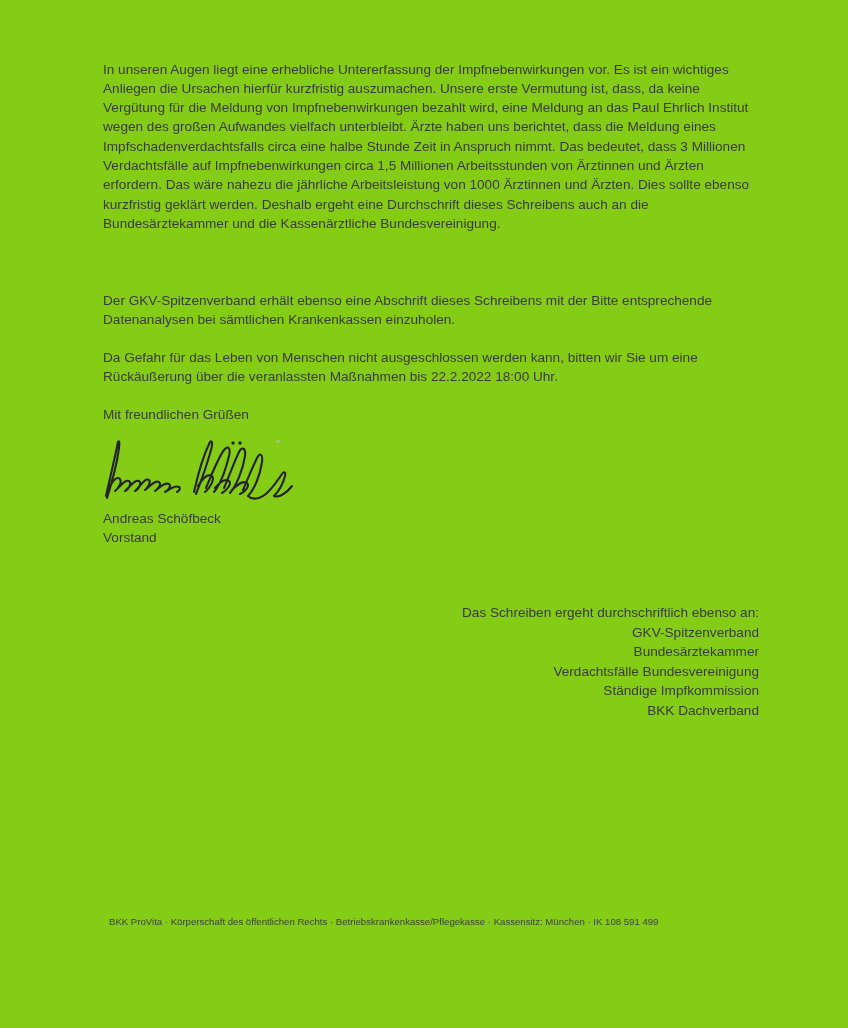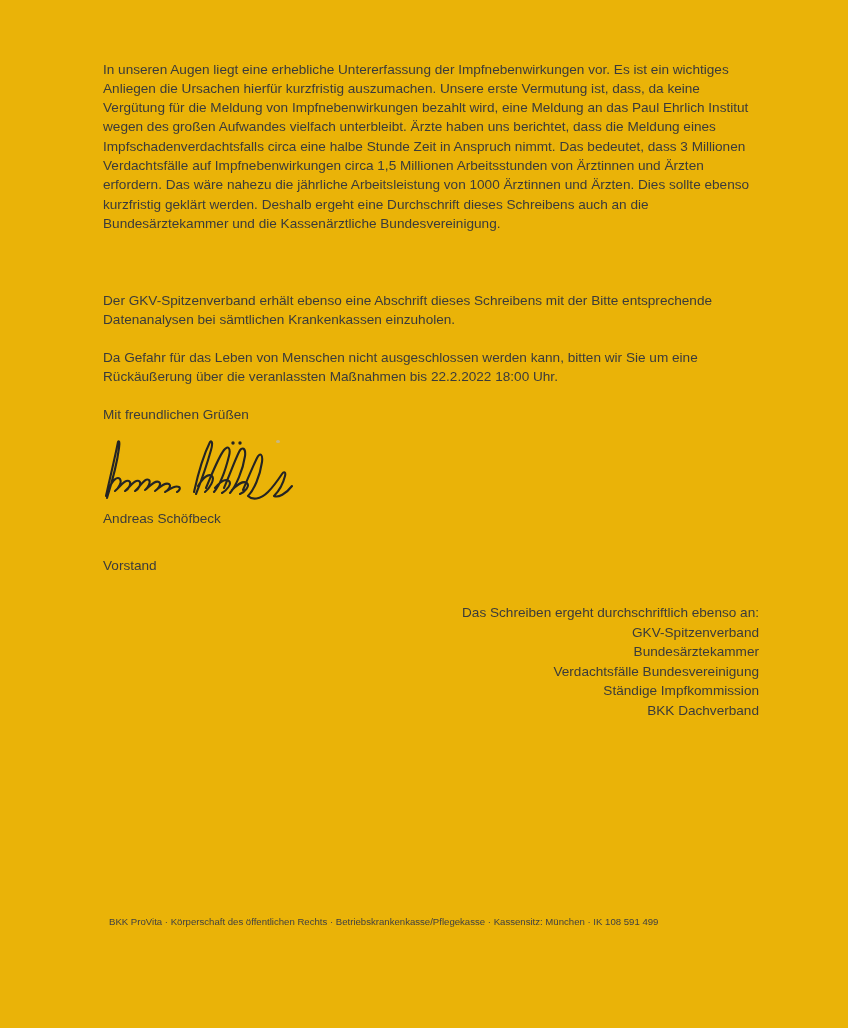--- a/index.html
+++ b/index.html
@@ -5,21 +5,21 @@
 <style>
   html, body {
     margin: 0;
     padding: 0;
     background: #ffffff;
   }
   .page {
     position: relative;
     width: 848px;
     height: 1028px;
-    background: #eab308;
+    background: #84cc16;
     overflow: hidden;
     font-family: "Liberation Sans", "DejaVu Sans", sans-serif;
     color: #3b3b3b;
   }
   .block {
     position: absolute;
     left: 103px;
     width: 656px;
     font-size: 13.6px;
     line-height: 19.3px;
@@ -42,21 +42,21 @@
     position: absolute;
     left: 276px;
     top: 440px;
     width: 4px;
     height: 3px;
     background: #b9b9b9;
     border-radius: 50%;
     opacity: 0.7;
   }
   .sender-name { top: 509px; }
-  .sender-title { top: 528px; margin-top: 28px; }
+  .sender-title { top: 528px; }
   .distribution { top: 603px; }
   .distribution div { line-height: 19.5px; text-align: right; }
   .footer {
     position: absolute;
     left: 97px;
     top: 915px;
     width: 700px;
     font-size: 9.6px;
     line-height: 14.6px;
     color: #414141;

